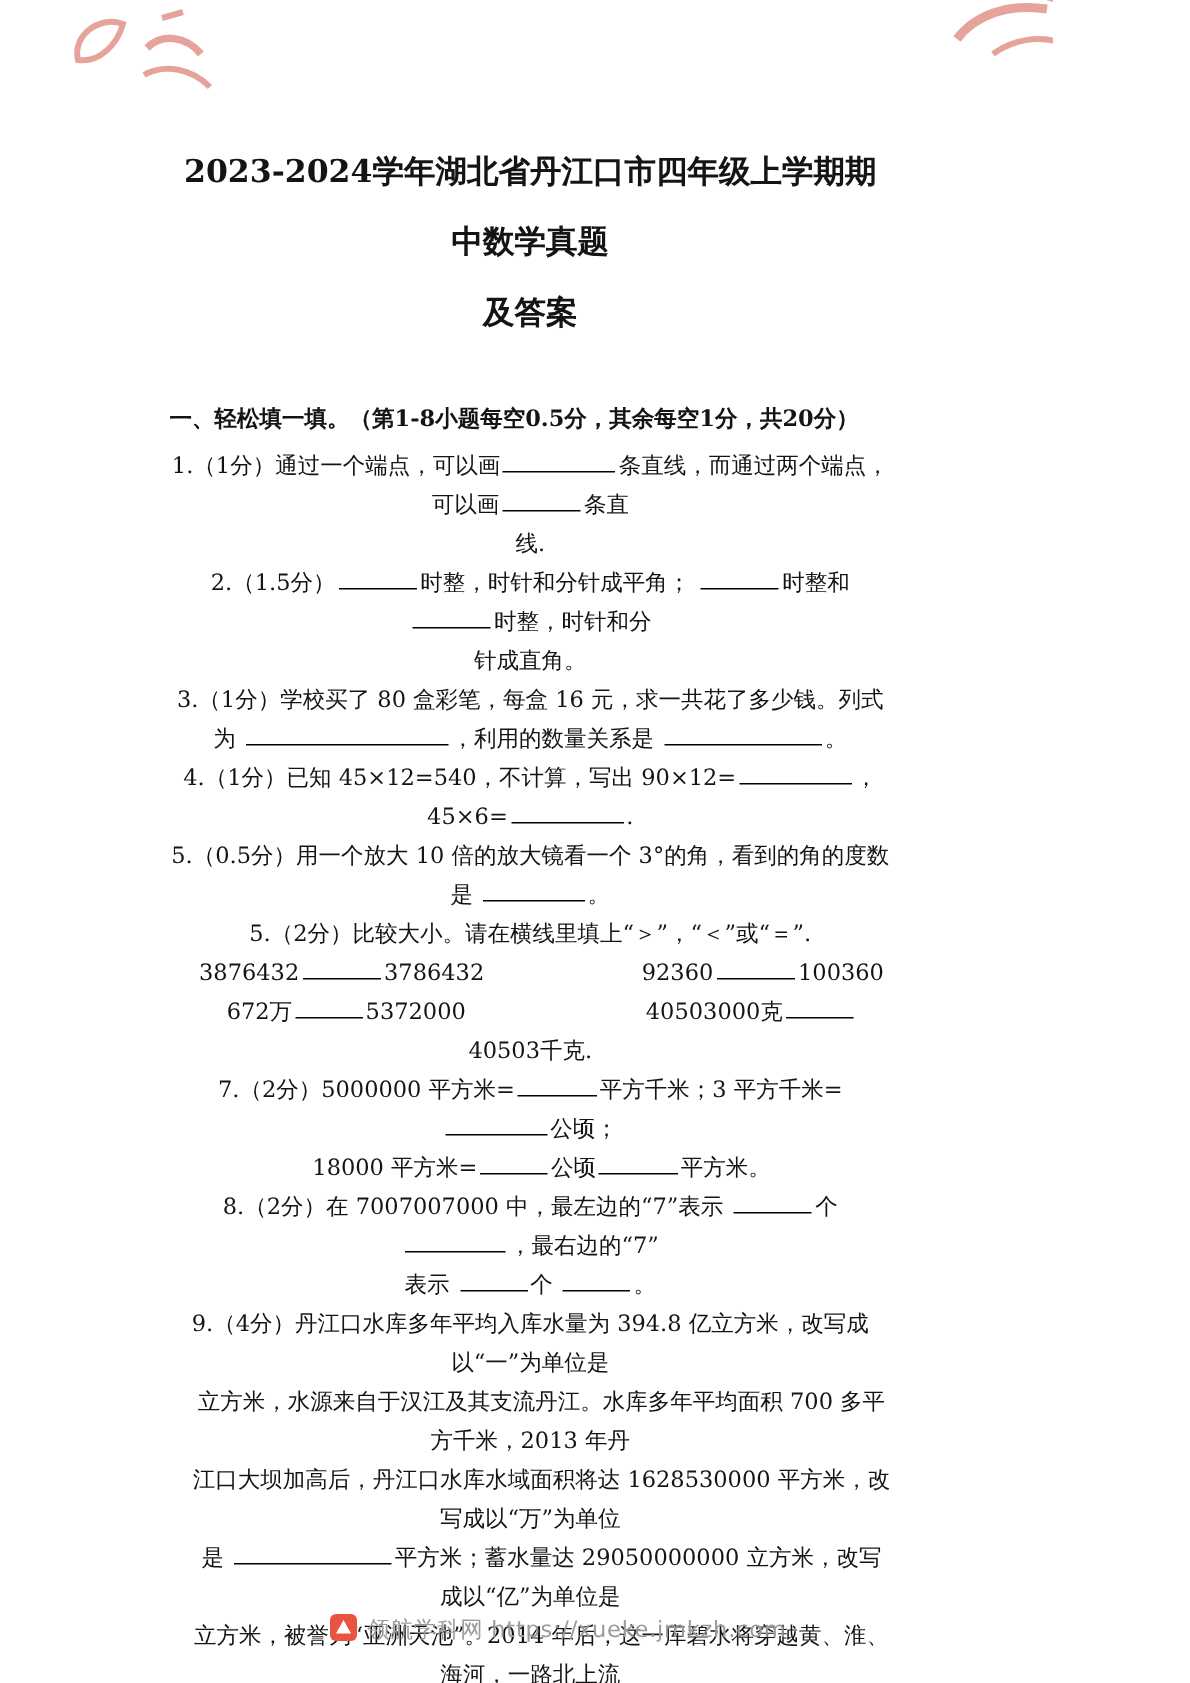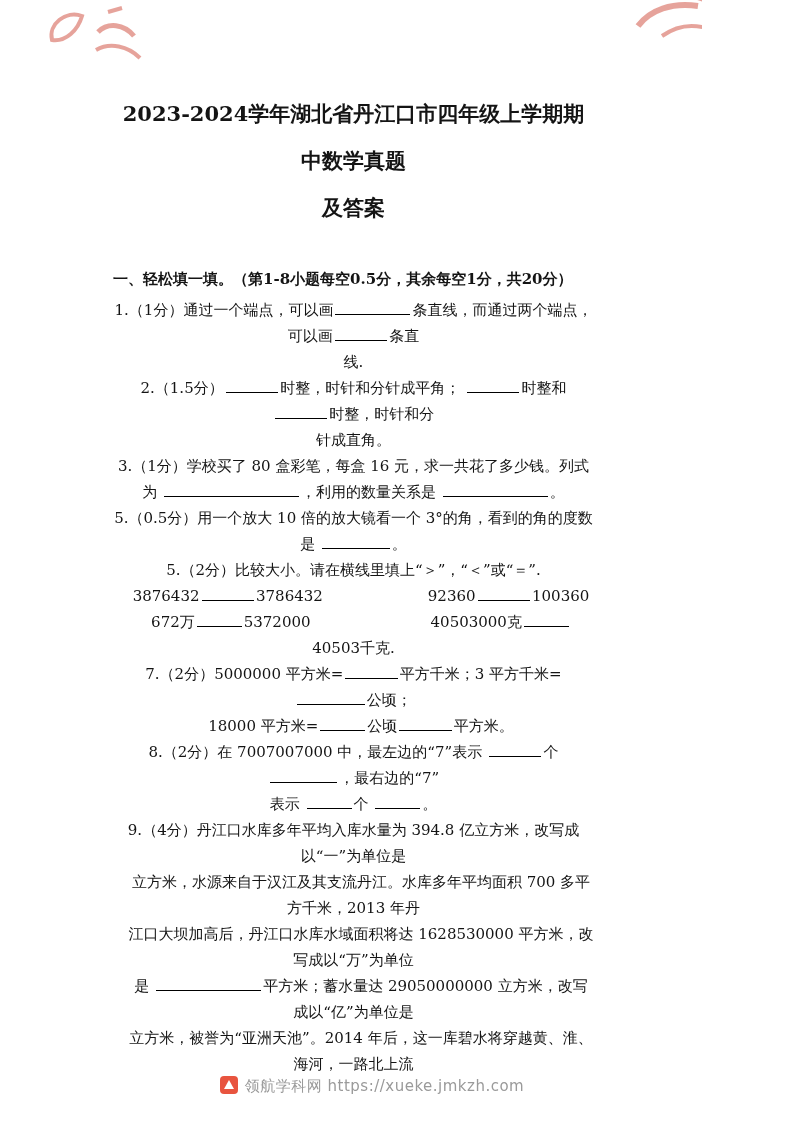--- a/index.html
+++ b/index.html
@@ -83,20 +83,23 @@
         </div>
         <div class="question">
           <div class="qline">2.（1.5分）<span class="blank" style="width: 52.5px;"></span>时整，时针和分针成平角； <span class="blank" style="width: 52.5px;"></span>时整和 <span class="blank" style="width: 52.5px;"></span>时整，时针和分</div>
           <div class="qline">针成直角。</div>
         </div>
         <div class="question">
           <div class="qline">3.（1分）学校买了 80 盒彩笔，每盒 16 元，求一共花了多少钱。列式</div>
           <div class="qline">为 <span class="blank" style="width: 135px;"></span>，利用的数量关系是 <span class="blank" style="width: 105px;"></span>。</div>
         </div>
         <div class="question">
+          <div class="qline">4.（1分）已知 45×12=540，不计算，写出 90×12=<span class="blank" style="width: 75px;"></span>，45×6=<span class="blank" style="width: 75px;"></span>.</div>
+        </div>
+        <div class="question">
           <div class="qline">5.（0.5分）用一个放大 10 倍的放大镜看一个 3°的角，看到的角的度数是 <span class="blank" style="width: 67.5px;"></span>。</div>
         </div>
         <div class="question">
           <div class="qline">5.（2分）比较大小。请在横线里填上“＞”，“＜”或“＝”.</div>
           <div class="qline">　3876432<span class="blank" style="width: 52.5px;"></span>3786432　　　　　　　92360<span class="blank" style="width: 52.5px;"></span>100360</div>
           <div class="qline">　672万<span class="blank" style="width: 45px;"></span>5372000　　　　　　　　40503000克<span class="blank" style="width: 45px;"></span>40503千克.</div>
         </div>
         <div class="question">
           <div class="qline">7.（2分）5000000 平方米=<span class="blank" style="width: 52.5px;"></span>平方千米；3 平方千米=<span class="blank" style="width: 67.5px;"></span>公顷；</div>
           <div class="qline">　18000 平方米=<span class="blank" style="width: 45px;"></span>公顷<span class="blank" style="width: 52.5px;"></span>平方米。</div>

